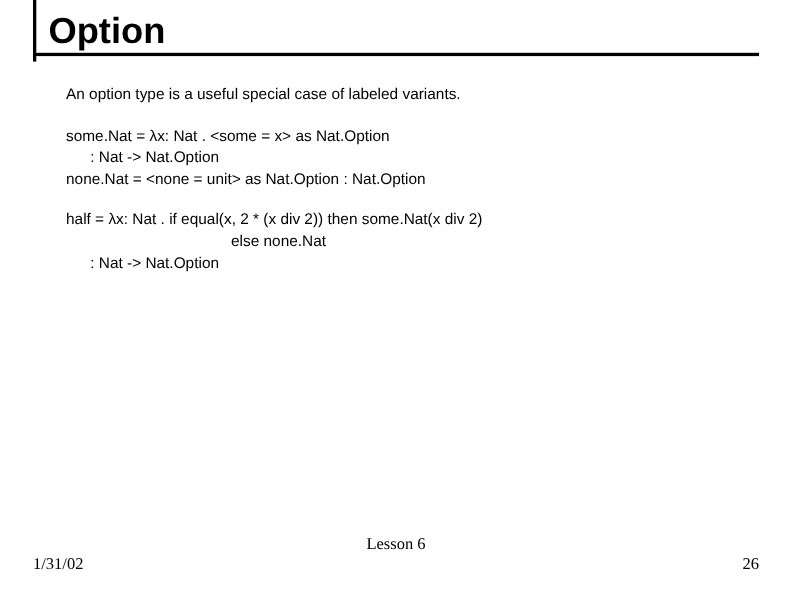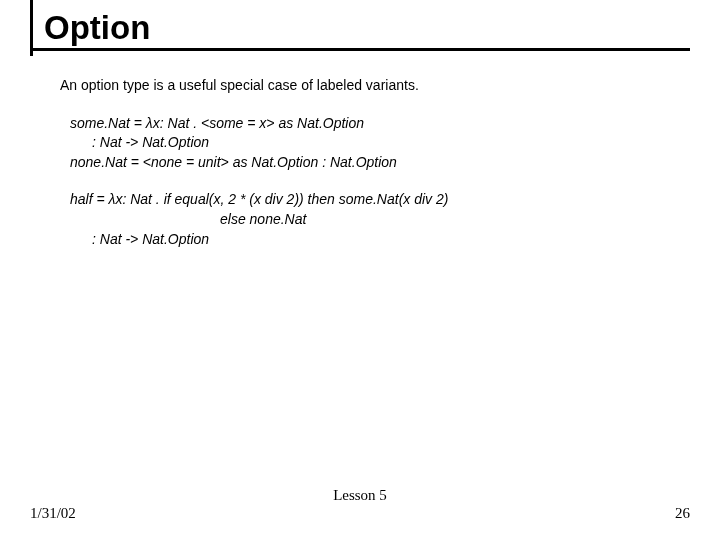--- a/index.html
+++ b/index.html
@@ -42,21 +42,21 @@
   }
   .body {
     position: absolute;
     left: 60px;
     top: 76px;
     width: 610px;
     font-size: 14px;
     line-height: 1.4;
   }
   .para { margin: 0 0 18px 0; }
-  .block { margin: 0 0 18px 10px; font-style: italic; }
+  .block { margin: 0 0 18px 0; }
   .indent { padding-left: 22px; display: block; }
   .indent2 { padding-left: 150px; display: block; }
   .footer {
     position: absolute;
     left: 30px;
     bottom: 18px;
     width: 660px;
     font-family: "Times New Roman", Times, serif;
     font-size: 15px;
     display: flex;
@@ -90,17 +90,17 @@
     <div class="block">
       <span>half = λx: Nat . if equal(x, 2 * (x div 2)) then some.Nat(x div 2)</span><br>
       <span class="indent2">else none.Nat</span>
       <span class="indent">: Nat -&gt; Nat.Option</span>
     </div>
 
   </div>
 
   <div class="footer">
     <span>1/31/02</span>
-    <span class="center">Lesson 5</span>
+    <span class="center">Lesson 6</span>
     <span class="right">26</span>
   </div>
 
 </div>
 
 </body></html>

